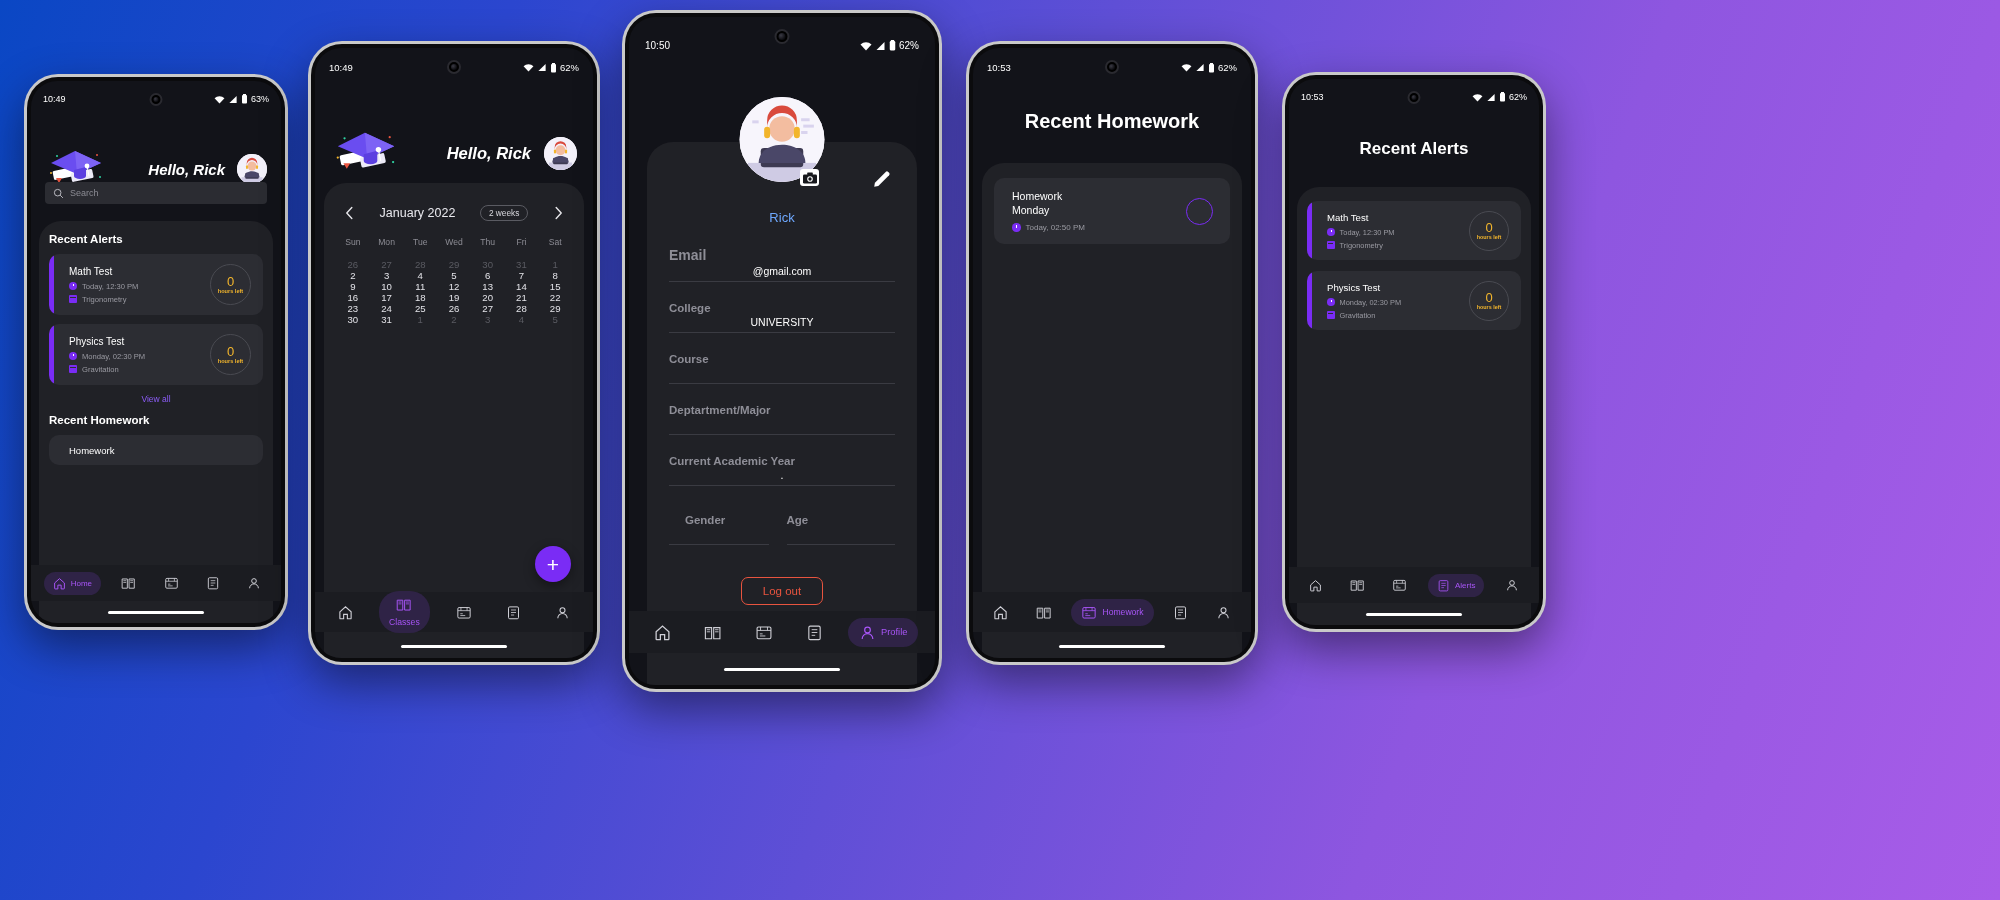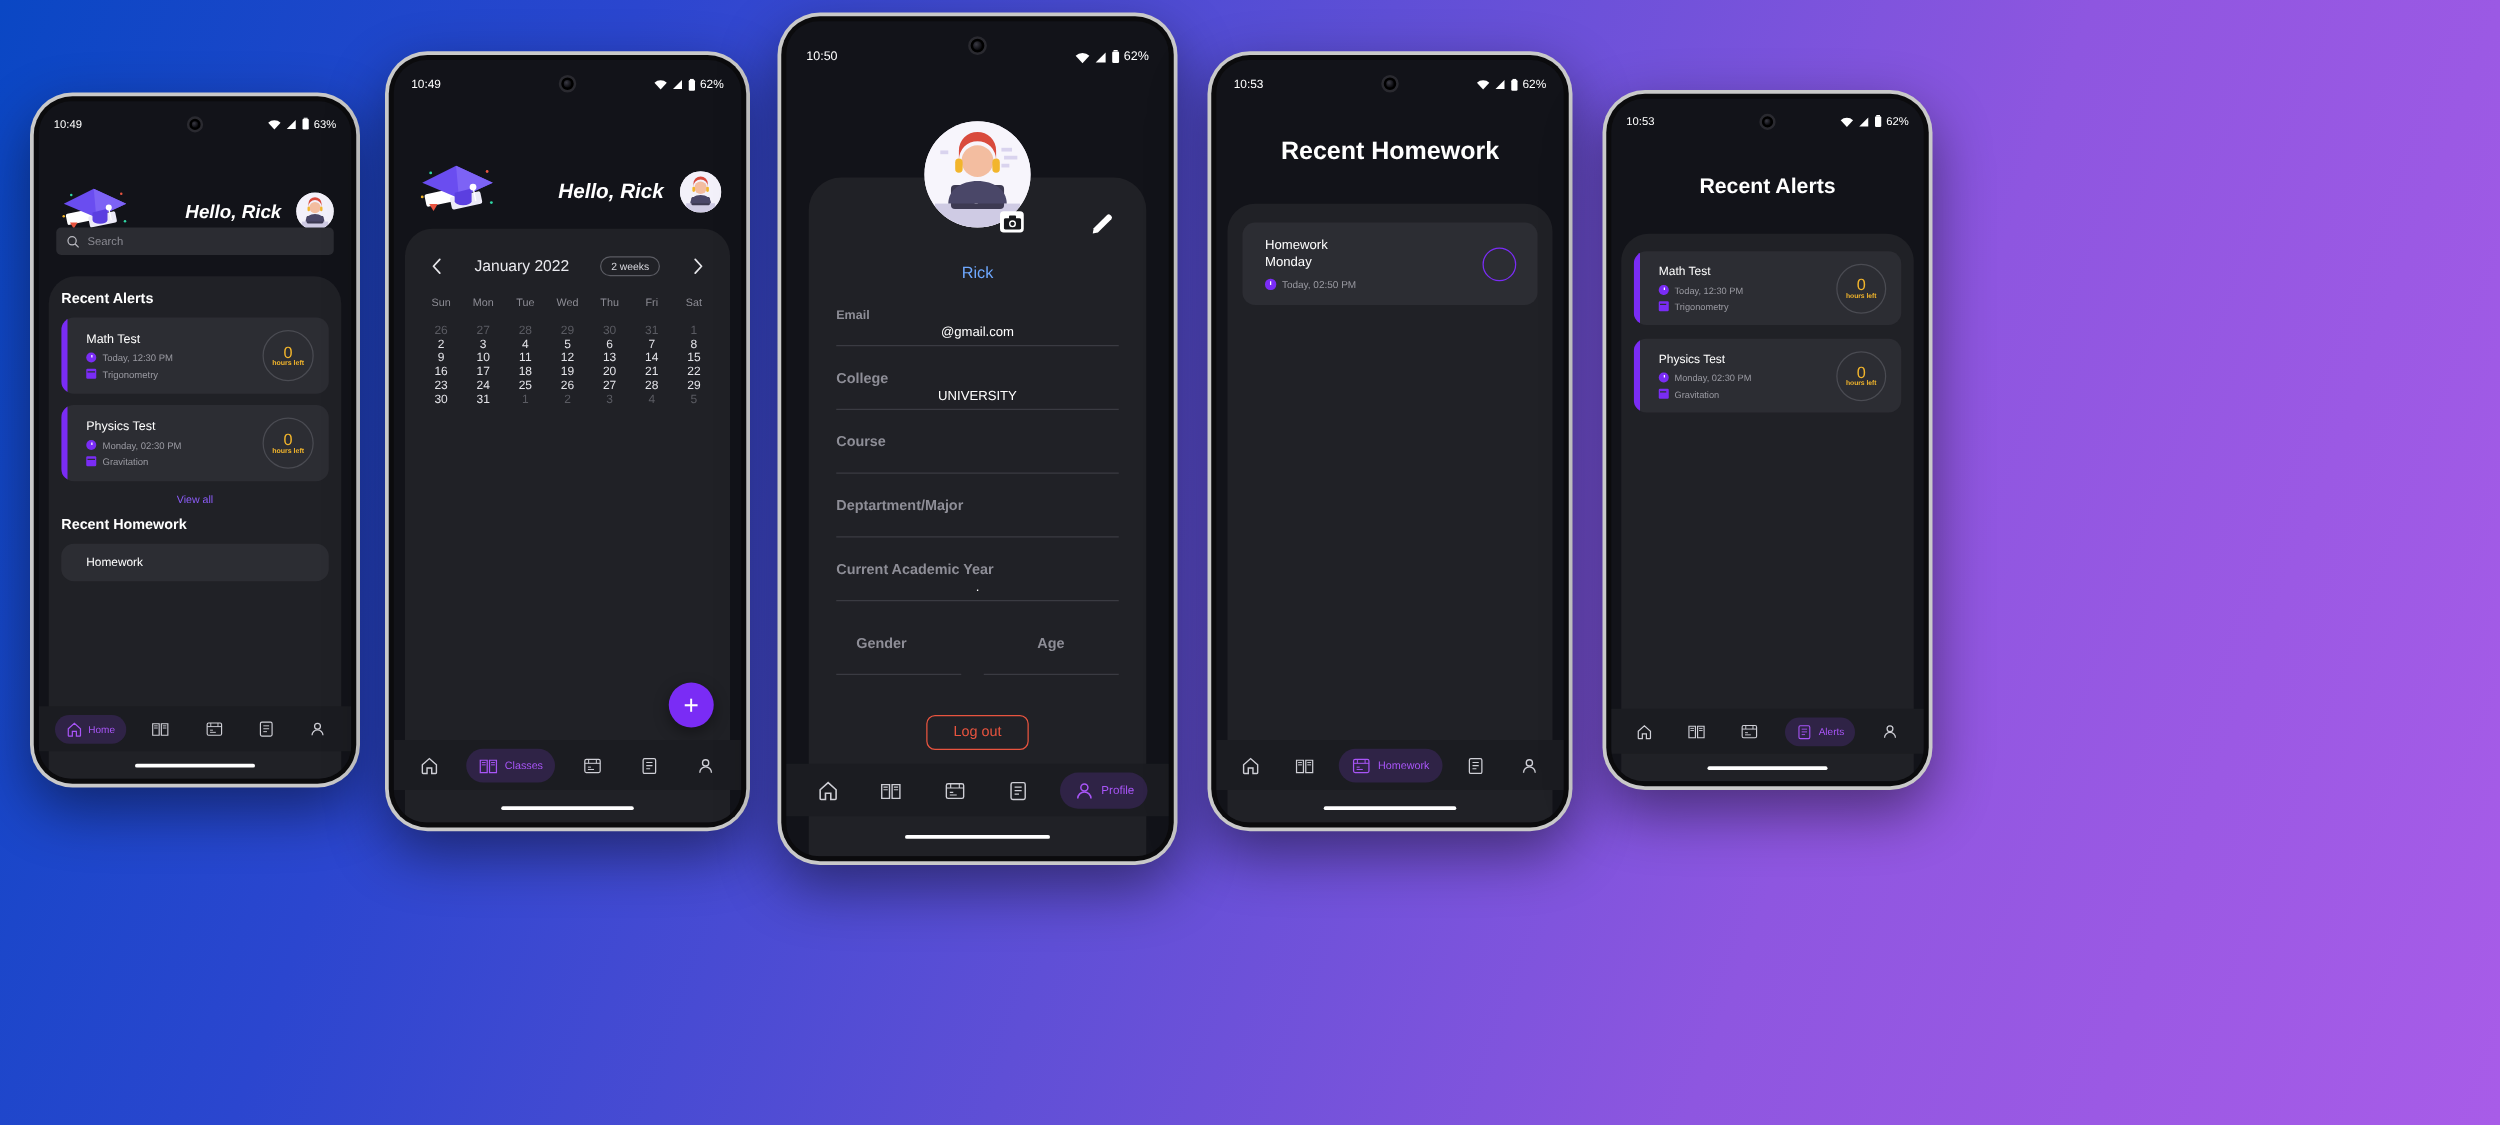--- a/index.html
+++ b/index.html
@@ -337,21 +337,21 @@
       <div style="position:absolute;right:22px;bottom:76px;width:36px;height:36px;border-radius:50%;background:#7a2cf5;display:flex;align-items:center;justify-content:center;color:#fff;font-size:21px;line-height:1;box-shadow:0 4px 12px rgba(0,0,0,.4);">
         <span>+</span>
       </div>
 
       <div class="navbar" style="bottom:26px;height:40px;padding:0 6px;">
         <div class="navitem" style="padding:5px 8px;">
           <svg width="15" height="15" viewBox="0 0 24 24">
               <path d="M3 11 12 3l9 8v10a1 1 0 0 1-1 1h-5v-7H9v7H4a1 1 0 0 1-1-1z" fill="none" stroke="#cfcfd6" stroke-width="1.8"></path>
             </svg>
         </div>
-        <div class="navitem active" style="padding:6px 10px;">
+        <div class="navitem active" style="padding:6px 10px;flex-direction:column;">
           <svg width="16" height="15" viewBox="0 0 26 24">
               <path d="M2 5h9v16H2z" fill="none" stroke="#a855f7" stroke-width="1.6"></path>
               <path d="M14 5h9v16h-9z" fill="none" stroke="#a855f7" stroke-width="1.6"></path>
               <path d="M4 8h5M4 11h5M16 8h5M16 11h5" stroke="#a855f7" stroke-width="1.3"></path>
             </svg>
           <span class="lbl" style="font-size:8.6px;">Classes</span>
         </div>
         <div class="navitem" style="padding:5px 8px;">
           <svg width="16" height="15" viewBox="0 0 26 24">
               <rect x="3" y="4" width="20" height="17" rx="2" fill="none" stroke="#cfcfd6" stroke-width="1.6"></rect>
@@ -425,21 +425,21 @@
 
       <div class="panel" style="position:absolute;top:125px;left:18px;right:18px;bottom:0;padding:0 22px;border-radius:26px 26px 0 0;">
         <svg width="22" height="22" viewBox="0 0 24 24" style="position:absolute;right:24px;top:26px;">
           <path d="M3.5 20.5 4.3 16 16 4.3a2 2 0 0 1 2.8 0l.9.9a2 2 0 0 1 0 2.8L8 19.7z" fill="#fff"></path>
         </svg>
 
         <div style="text-align:center;color:#6ea8fe;font-size:13px;margin-top:68px;">Rick</div>
 
         <div id="p3-fields">
             <div style="margin-top: 22px;">
-              <div style="color: rgb(142, 142, 151); font-size: 10px; font-weight: 700;">Email</div>
+              <div style="color: rgb(142, 142, 151); font-size: 14px; font-weight: 700;">Email</div>
               <div style="color: rgb(255, 255, 255); font-size: 10.5px; text-align: center; height: 19px; border-bottom: 1px solid rgb(58, 59, 66); padding-top: 2px;">@gmail.com</div>
             </div>
             <div style="margin-top: 20px;">
               <div style="color: rgb(142, 142, 151); font-size: 11.5px; font-weight: 700;">College</div>
               <div style="color: rgb(255, 255, 255); font-size: 10.5px; text-align: center; height: 19px; border-bottom: 1px solid rgb(58, 59, 66); padding-top: 2px;">UNIVERSITY</div>
             </div>
             <div style="margin-top: 20px;">
               <div style="color: rgb(142, 142, 151); font-size: 11.5px; font-weight: 700;">Course</div>
               <div style="color: rgb(255, 255, 255); font-size: 10.5px; text-align: center; height: 19px; border-bottom: 1px solid rgb(58, 59, 66); padding-top: 2px;"></div>
             </div>
@@ -452,21 +452,21 @@
               <div style="color: rgb(255, 255, 255); font-size: 10.5px; text-align: center; height: 19px; border-bottom: 1px solid rgb(58, 59, 66); padding-top: 2px;">.</div>
             </div>
           </div>
 
         <div style="display:flex;margin-top:28px;">
           <div style="width:52%;">
             <div style="color:#8e8e97;font-size:11.5px;font-weight:700;margin-left:16px;">Gender</div>
             <div style="color:#fff;font-size:10.5px;height:19px;border-bottom:1px solid #3a3b42;margin-right:18px;"></div>
           </div>
           <div style="flex:1;">
-            <div style="color:#8e8e97;font-size:11.5px;font-weight:700;text-align:center;">Age</div>
+            <div style="color:#8e8e97;font-size:11.5px;font-weight:700;">Age</div>
             <div style="color:#fff;font-size:10.5px;height:19px;border-bottom:1px solid #3a3b42;"></div>
           </div>
         </div>
 
         <div style="margin:32px auto 0;width:82px;height:28px;border:1.4px solid #e8543f;border-radius:7px;display:flex;align-items:center;justify-content:center;color:#e8543f;font-size:11.5px;">
           <span>Log out</span>
         </div>
       </div>
 
       <div class="navbar" style="bottom:32px;height:42px;padding:0 8px;">

